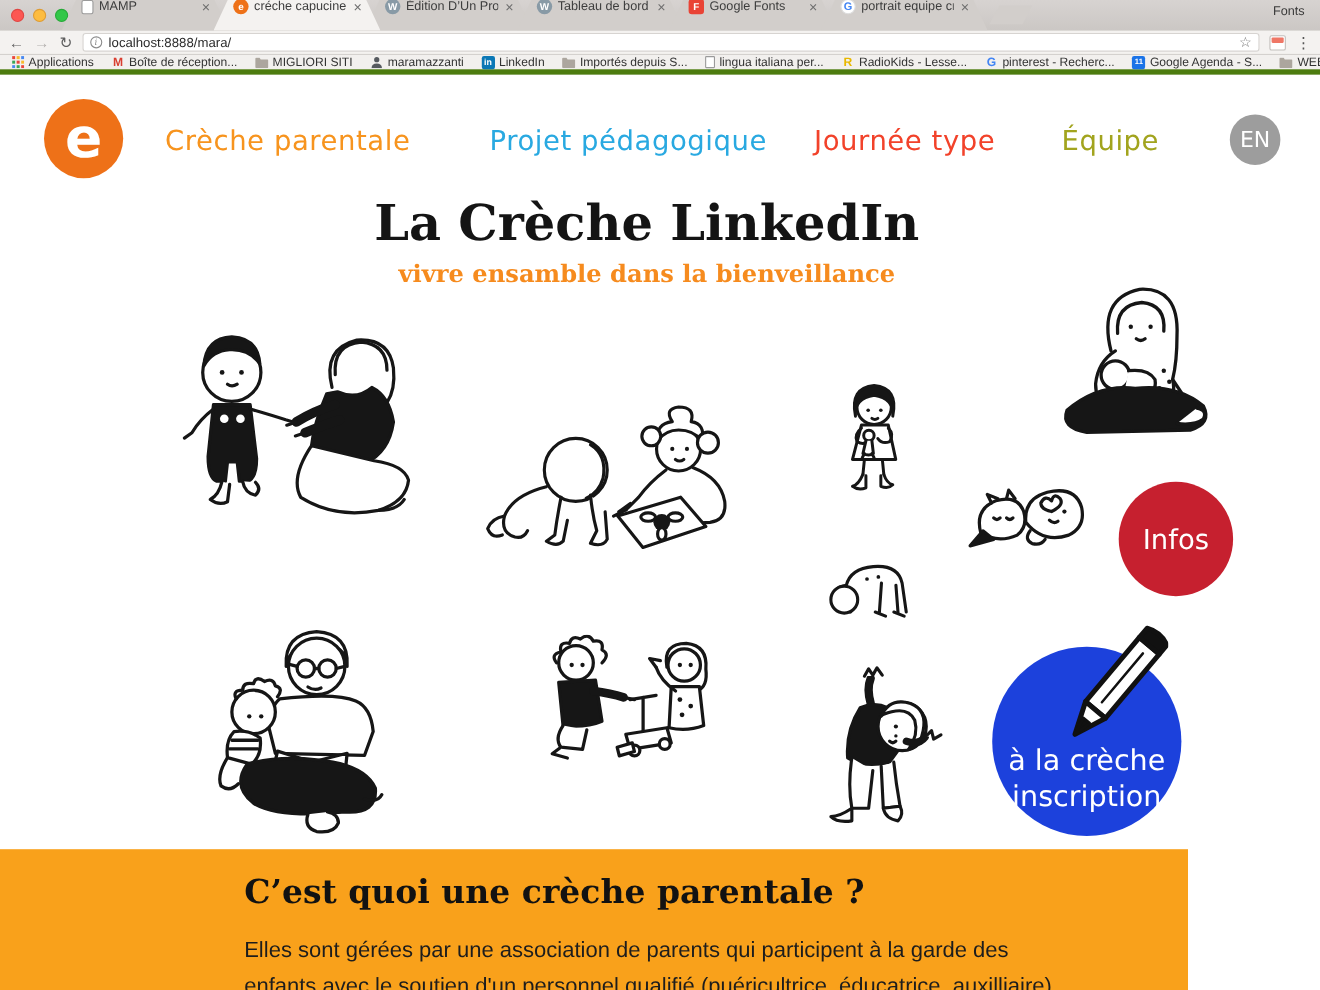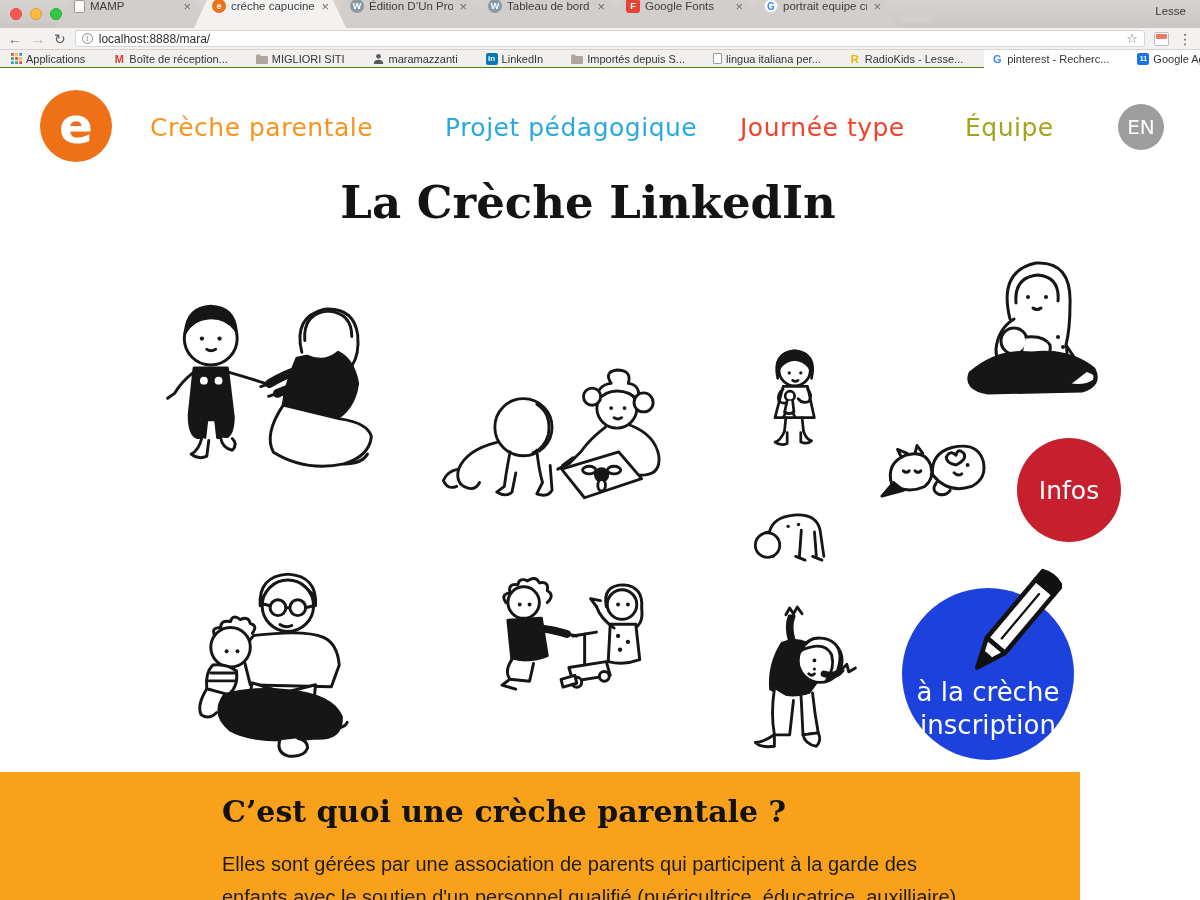--- a/index.html
+++ b/index.html
@@ -46,23 +46,23 @@
   .info-ic { width:11px; height:11px; border:1px solid #8b8b8b; border-radius:50%;
              color:#8b8b8b; font-size:8px; line-height:10px; text-align:center; flex:0 0 11px;
              font-family:"DejaVu Serif", serif; font-style:italic; }
   .url-text { font-size:12px; color:#2c2c2c; flex:1; }
   .star-ic { font-size:13px; color:#767676; line-height:1; }
   .ext-ic { width:15px; height:14px; border:1px solid #c2bfbc; border-radius:2px; background:#fff; position:relative; }
   .ext-ic::after { content:""; position:absolute; left:1px; right:1px; top:1px; height:5px;
                    background:#ef7766; border-radius:1px; }
   .menu-ic { font-size:14px; color:#555; line-height:1; letter-spacing:0; }
 
-  .bookmarksbar { position:absolute; left:0; top:50px; width:984px; height:18px;
-                  background:#f2f0ee; border-bottom:1px solid #4d7c0f;
-                  display:flex; align-items:center; padding:0 10px; gap:28px; }
+  .bookmarksbar { position:absolute; left:0; top:50px; width:1200px; height:18px;
+                  background:#f2f0ee; border-bottom:5px solid #4d7c0f;
+                  display:flex; align-items:center; padding:0 10px; gap:16px; }
   .bm { display:flex; align-items:center; gap:4px; font-size:11px; color:#333; white-space:nowrap; }
   .bm-ic { width:12px; height:12px; display:flex; align-items:center; justify-content:center;
            font-size:9px; font-weight:bold; }
   .bm-gmail { color:#d93e30; font-size:11px; }
   .bm-linkedin { background:#0a77b5; color:#fff; border-radius:2px; font-size:8px; }
   .bm-radiokids { color:#e8b800; font-size:11px; }
   .bm-google { color:#4285f4; font-size:11px; }
   .bm-cal { background:#1a73e8; color:#fff; border-radius:2px; font-size:7px; }
   .bm-page { width:9px; height:11px; background:#fff; border:1px solid #9a9a9a; border-radius:1px; }
 
@@ -141,21 +141,21 @@
         <span class="t-title">Google Fonts</span>
         <span class="t-close">×</span>
       </div>
       <div class="tab">
         <span class="favicon fav-google">G</span>
         <span class="t-title">portrait equipe creche - Rech</span>
         <span class="t-close">×</span>
       </div>
       <div class="newtab-stub"></div>
     </div>
-    <span class="profile-name">Lesse</span>
+    <span class="profile-name">Fonts</span>
   </div>
 
   <div class="toolbar">
     <span class="nav-ic">←</span>
     <span class="nav-ic disabled">→</span>
     <span class="nav-ic">↻</span>
     <div class="urlbar">
       <span class="info-ic">i</span>
       <span class="url-text">localhost:8888/mara/</span>
       <span class="star-ic">☆</span>
@@ -245,20 +245,21 @@
   <div class="page">
 
     <div class="logo">e</div>
     <div class="navlink nav-1">Crèche parentale</div>
     <div class="navlink nav-2">Projet pédagogique</div>
     <div class="navlink nav-3">Journée type</div>
     <div class="navlink nav-4">Équipe</div>
     <div class="lang-btn">EN</div>
 
     <h1 class="hero-title">La Crèche LinkedIn</h1>
+    <div class="hero-sub">vivre ensamble dans la bienveillance</div>
 
     <div class="illu" style="left:150px;top:222px;width:240px;height:196px;">
       <svg viewBox="0 0 245 197">
         <g stroke="#161616" stroke-width="3" stroke-linecap="round" stroke-linejoin="round" fill="none">
           <circle cx="62" cy="48" r="27" fill="#fff"></circle>
           <path d="M36,42 Q38,16 62,15 Q86,16 88,40 Q78,26 60,27 Q44,28 36,42 Z" fill="#161616"></path>
           <circle cx="53" cy="48" r="2.2" fill="#161616" stroke="none"></circle>
             <circle cx="71" cy="48" r="2.2" fill="#161616" stroke="none"></circle>
           <path d="M58,59 Q62,62 67,59"></path>
           <path d="M45,78 L79,78 L85,128 Q85,146 77,149 L69,149 L67,131 L58,131 L56,149 L48,149 Q40,146 40,126 Z" fill="#161616"></path>

